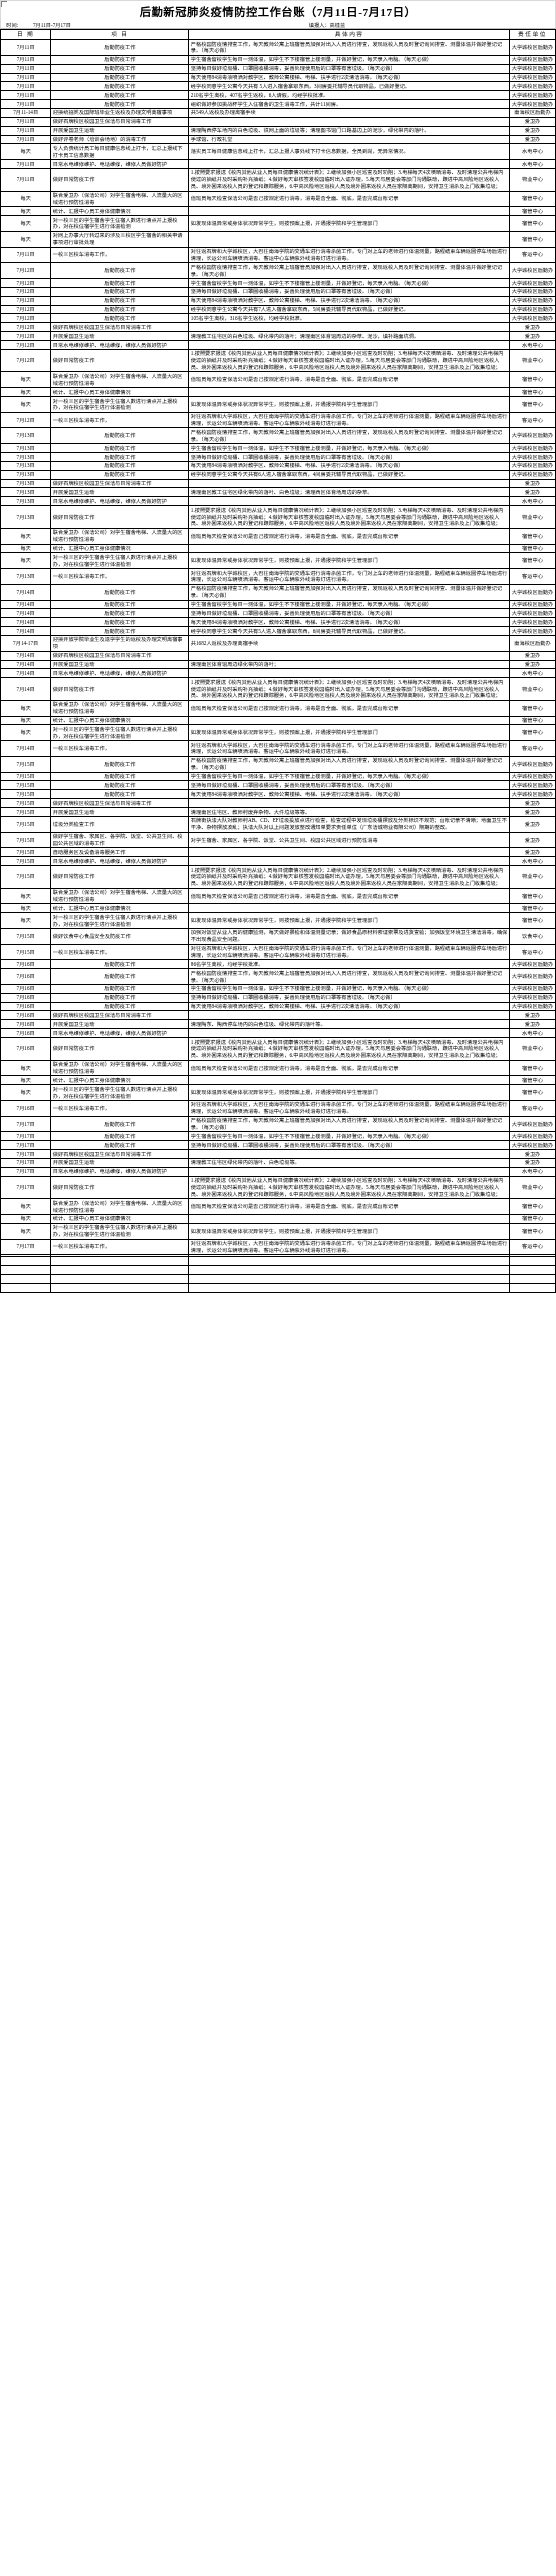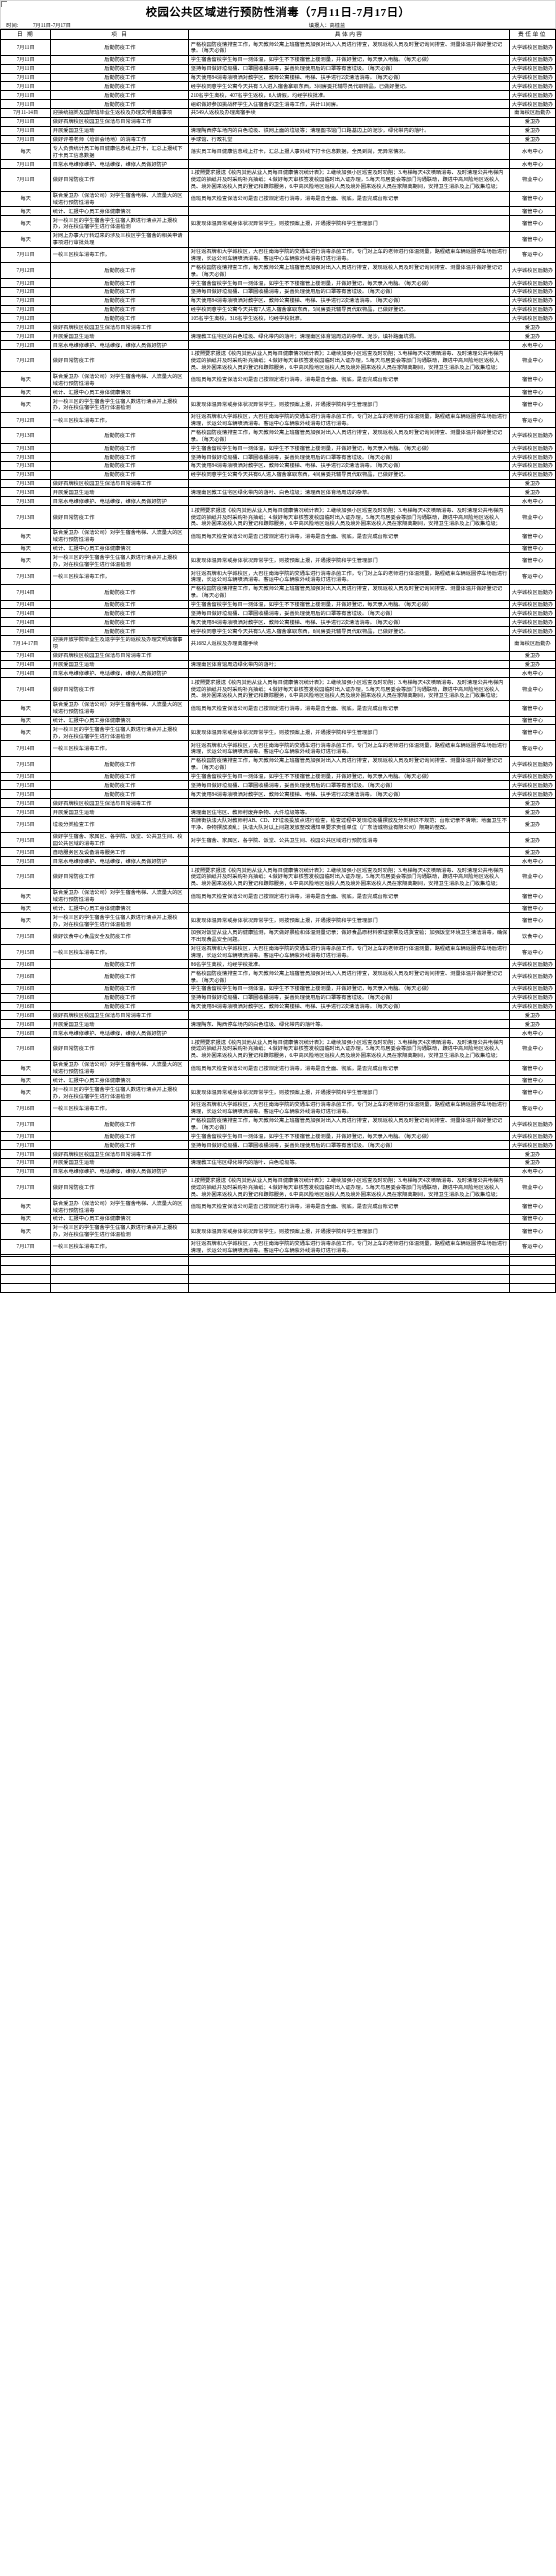--- a/index.html
+++ b/index.html
@@ -77,21 +77,21 @@
     border-left:1px solid #808080;border-top:1px solid #808080;
   }
 </style>
 </head>
 <body>
 
 <div class="sheet">
   <div class="corner"></div>
 
   <div class="title-row">
-    <div class="title">校园公共区域进行预防性消毒（7月11日-7月17日）</div>
+    <div class="title">后勤新冠肺炎疫情防控工作台账（7月11日-7月17日）</div>
   </div>
 
   <div class="meta-row">
     <div class="meta-label">时间:</div>
     <div class="meta-value">7月11日-7月17日</div>
     <div class="meta-filler"></div>
     <div class="meta-person">填报人：高桂兰</div>
     <div class="meta-filler"></div>
   </div>
 

